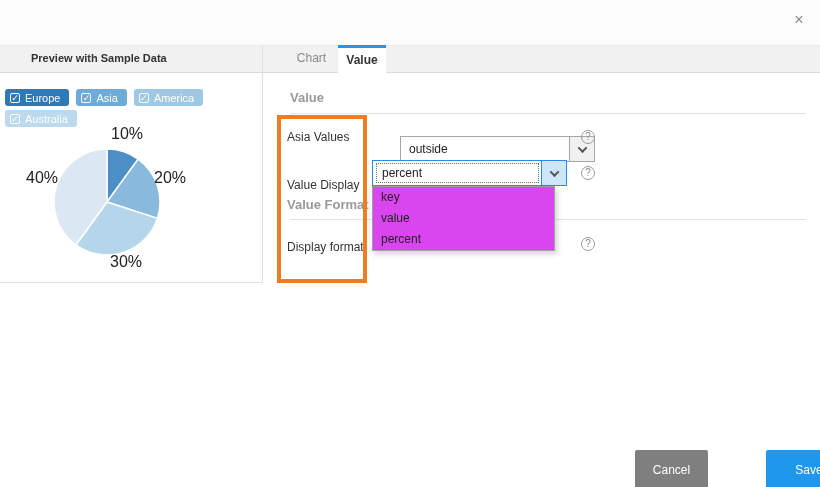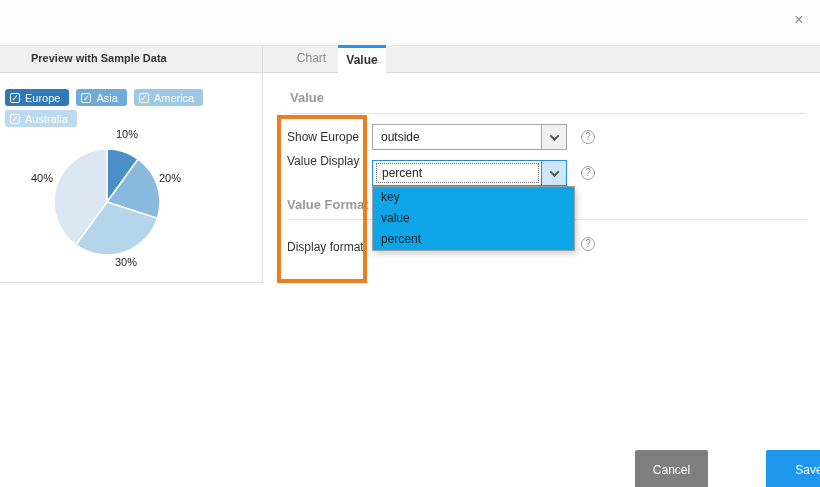--- a/index.html
+++ b/index.html
@@ -23,47 +23,47 @@
                line-height:24px; color:#333; font-weight:bold; z-index:3; }
   
   .preview-panel { position:absolute; left:0; top:45px; width:263px; height:238px;
                    border-right:1px solid #e0e0e0; border-bottom:1px solid #e0e0e0; }
   .legend { position:absolute; left:5px; top:89px; width:250px; display:flex; flex-wrap:wrap; gap:4px 7px; z-index:2; }
   .chip { display:inline-flex; align-items:center; gap:5px; color:#fff; font-size:11px;
           padding:0 9px 0 5px; height:17px; border-radius:3px; cursor:pointer; }
   .chip .cb { width:10px; height:10px; border:1px solid #fff; border-radius:2px;
               font-size:9px; line-height:9px; text-align:center; color:#fff; }
   .pie-svg { position:absolute; left:51px; top:146px; }
-  .pie-label { position:absolute; font-size:11px; color:#222; transform:translate(-50%,-50%); white-space:nowrap; }
+  .pie-label { position:absolute; font-size:16px; color:#222; transform:translate(-50%,-50%); white-space:nowrap; }
   .pl-0 { left:127px; top:134px; } .pl-1 { left:170px; top:178px; }
   .pl-2 { left:126px; top:262px; } .pl-3 { left:42px;  top:178px; }
   
   .section-title { position:absolute; left:290px; top:90px; font-size:13px; font-weight:bold; color:#9a9a9a; }
   .divider { position:absolute; height:1px; background:#e2e2e2; }
   .div-1 { left:290px; top:113px; width:516px; }
   .div-2 { left:290px; top:219px; width:516px; z-index:1; }
   .orange-box { position:absolute; left:277px; top:115px; width:90px; height:168px;
                 border:4px solid #ee7c23; z-index:2; pointer-events:none; }
   .form-label { position:absolute; left:287px; font-size:12px; color:#333; }
   .lbl-show-values   { top:130px; }
-  .lbl-value-display { top:154px; }
+  .lbl-value-display { top:178px; }
   .lbl-value-format  { top:197px; font-size:13px; font-weight:bold; color:#9a9a9a; }
   .lbl-display-format{ top:240px; }
   .select { position:absolute; left:372px; width:195px; height:26px; display:flex; align-items:center;
             background:#fff; border:1px solid #a6a6a6; cursor:pointer; }
   .select .val { flex:1; font-size:12px; color:#222; padding-left:8px; line-height:18px; }
   .select .btn { width:25px; align-self:stretch; background:#f1f1f1; border-left:1px solid #a6a6a6;
                  display:flex; align-items:center; justify-content:center; }
   .chev { width:7px; height:7px; border-left:2px solid #555; border-bottom:2px solid #555;
           transform:rotate(-45deg) translate(1px,-1px); }
-  .sel-show-values { top:124px; }
+  .sel-show-values { top:136px;margin-left:28px; }
   .sel-value-display { top:160px; border:1px solid #2a8ae2; z-index:3; }
   .sel-value-display .val { border:1px dotted #707070; margin:0 2px 0 3px; padding:0 0 0 5px; }
   .sel-value-display .btn { background:#cde6fa; border-left:1px solid #2a8ae2; }
-  .dropdown { position:absolute; left:372px; top:186px; width:203px; background:#0ea5e9;
+  .dropdown { position:absolute; left:372px; top:186px; width:183px; background:#d946ef;
               border:1px solid #a0a0a0; box-shadow:2px 3px 6px rgba(0,0,0,.18); z-index:4; }
   .opt { height:21px; line-height:21px; padding:0 8px; font-size:12px; color:#222; cursor:pointer; }
   .opt.selected { background:#1473d6; color:#fff; }
   .help { position:absolute; left:581px; width:14px; height:14px; border:1px solid #9a9a9a; border-radius:50%;
           color:#8a8a8a; font-size:10px; line-height:12px; text-align:center; cursor:pointer; }
   .help-1 { top:130px; } .help-2 { top:166px; } .help-3 { top:237px; }
   
   .footer-btn { position:absolute; top:450px; height:40px; border:none; border-radius:2px;
                 color:#fff; font-size:12px; font-family:inherit; cursor:pointer; }
   .btn-cancel { left:635px; width:73px; background:#7f7f7f; }
@@ -111,21 +111,21 @@
 <div class="pie-label pl-0">10%</div>
 <div class="pie-label pl-1">20%</div>
 <div class="pie-label pl-2">30%</div>
 <div class="pie-label pl-3">40%</div>
 
 <div class="section-title">Value</div>
 <div class="divider div-1"></div>
 <div class="divider div-2"></div>
 <div class="orange-box"></div>
 
-<div class="form-label lbl-show-values">Show Europe</div>
+<div class="form-label lbl-show-values">Asia Values</div>
 <div class="select sel-show-values">
   <span class="val">outside</span>
   <span class="btn">
       <span class="chev"></span>
     </span>
 </div>
 <div class="help help-1">?</div>
 
 <div class="form-label lbl-value-display">Value Display</div>
 <div class="select sel-value-display">

